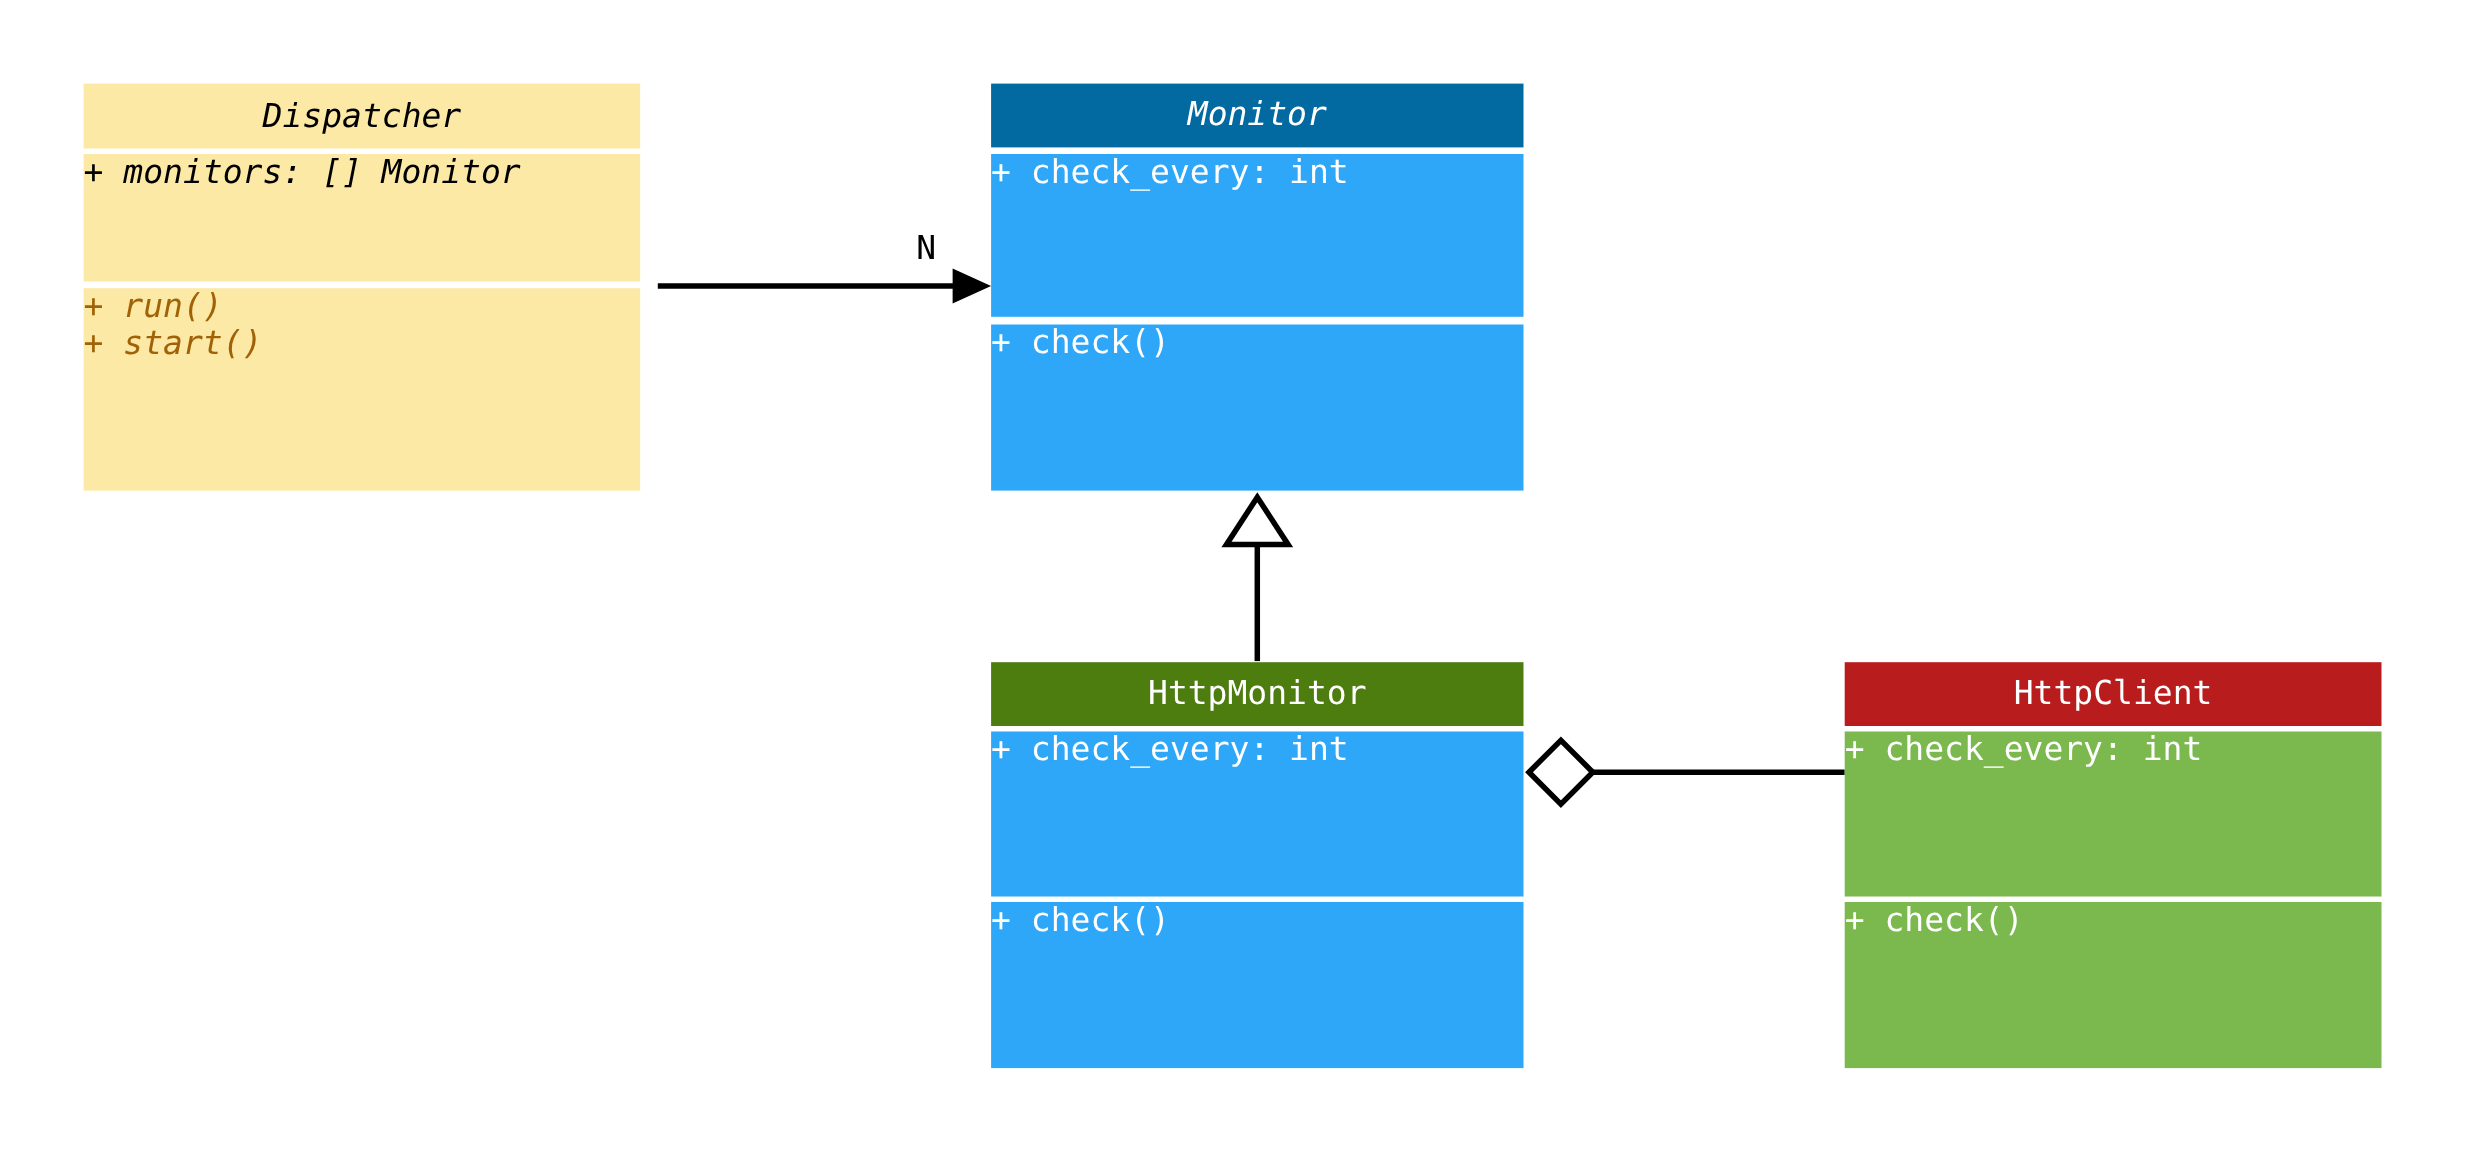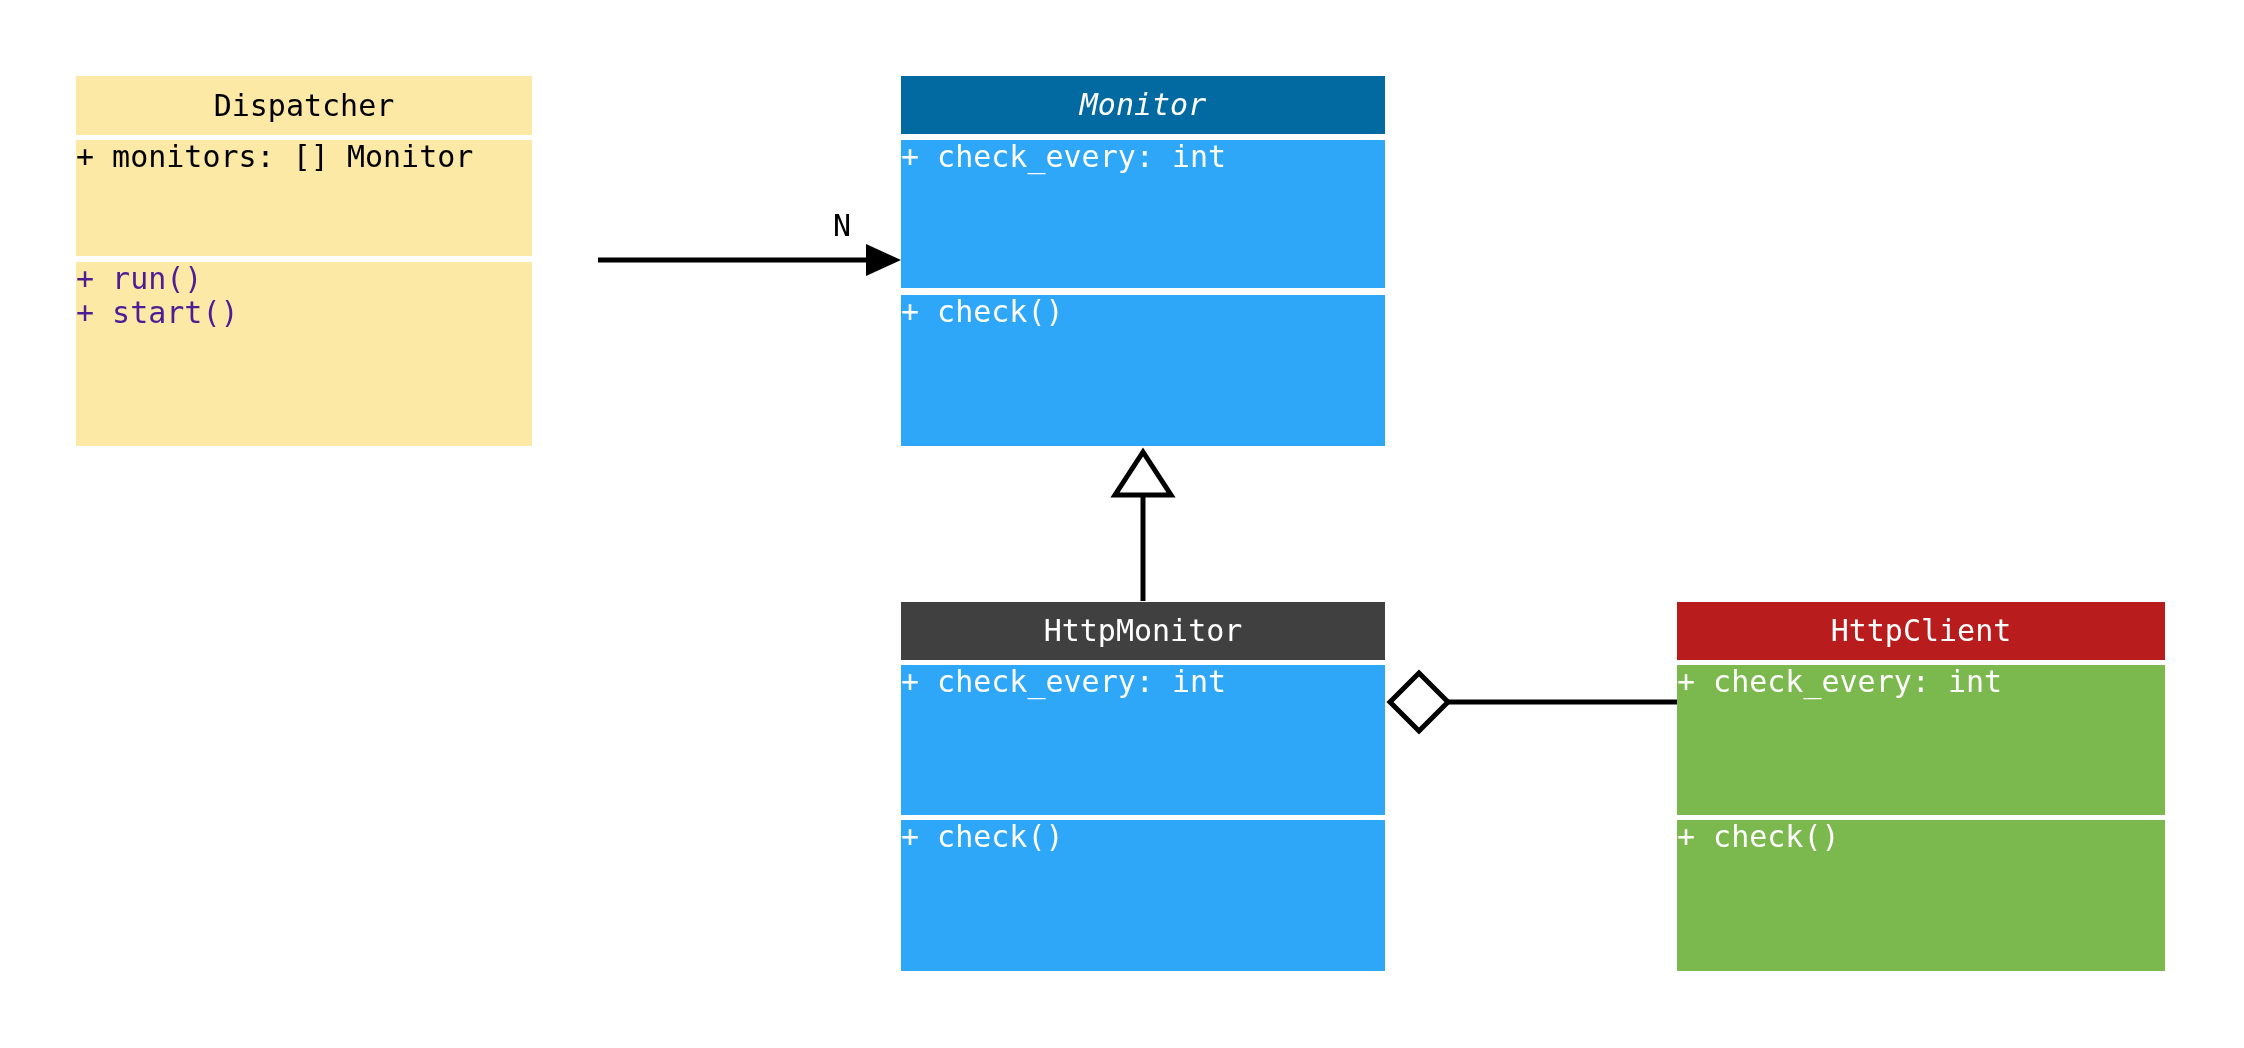--- a/index.html
+++ b/index.html
@@ -72,47 +72,47 @@
     </g>
 
     <g>
       <line x1="1446" y1="702" x2="1677" y2="702" stroke-width="5" style="stroke: rgb(0, 0, 0);"></line>
       <polygon points="1390,702 1419,673 1448,702 1419,731" fill="#ffffff" stroke-width="5" style="stroke: rgb(0, 0, 0);"></polygon>
     </g>
   </svg>
 
   <div class="edge-label" style="left:810px; top:208px; width:64px;">N</div>
 
-  <div class="class-box" style="left:76px; top:76px; width:456px;">
+  <div class="class-box" style="left:76px; top:76px; width:506px;font-style:italic;">
     <div class="class-section class-title" style="height: 59px; background: rgb(252, 233, 165); color: rgb(0, 0, 0);">Dispatcher</div>
     <div class="sep" style="height:5px;"></div>
     <div class="class-section" style="height: 116px; background: rgb(252, 233, 165); color: rgb(0, 0, 0);">
       <div>+ monitors: [] Monitor</div>
     </div>
     <div class="sep" style="height:6px;"></div>
-    <div class="class-section" style="height: 184px; background: rgb(252, 233, 165); color: #4c1d95;">
+    <div class="class-section" style="height: 184px; background: rgb(252, 233, 165); color: #a16207;">
       <div>+ run()</div>
       <div>+ start()</div>
     </div>
   </div>
 
   <div class="class-box" style="left:901px; top:76px; width:484px;">
     <div class="class-section class-title abstract" style="height: 58px; background: #0369a1; color: rgb(255, 255, 255);">Monitor</div>
     <div class="sep" style="height:6px;"></div>
     <div class="class-section" style="height: 148px; background: rgb(47, 167, 249); color: rgb(255, 255, 255);">
       <div>+ check_every: int</div>
     </div>
     <div class="sep" style="height:7px;"></div>
     <div class="class-section" style="height: 151px; background: rgb(47, 167, 249); color: rgb(255, 255, 255);">
       <div>+ check()</div>
     </div>
   </div>
 
   <div class="class-box" style="left:901px; top:602px; width:484px;">
-    <div class="class-section class-title" style="height: 58px; background: #404040; color: rgb(255, 255, 255);">HttpMonitor</div>
+    <div class="class-section class-title" style="height: 58px; background: #4d7c0f; color: rgb(255, 255, 255);">HttpMonitor</div>
     <div class="sep" style="height:5px;"></div>
     <div class="class-section" style="height: 150px; background: rgb(47, 167, 249); color: rgb(255, 255, 255);">
       <div>+ check_every: int</div>
     </div>
     <div class="sep" style="height:5px;"></div>
     <div class="class-section" style="height: 151px; background: rgb(47, 167, 249); color: rgb(255, 255, 255);">
       <div>+ check()</div>
     </div>
   </div>
 

